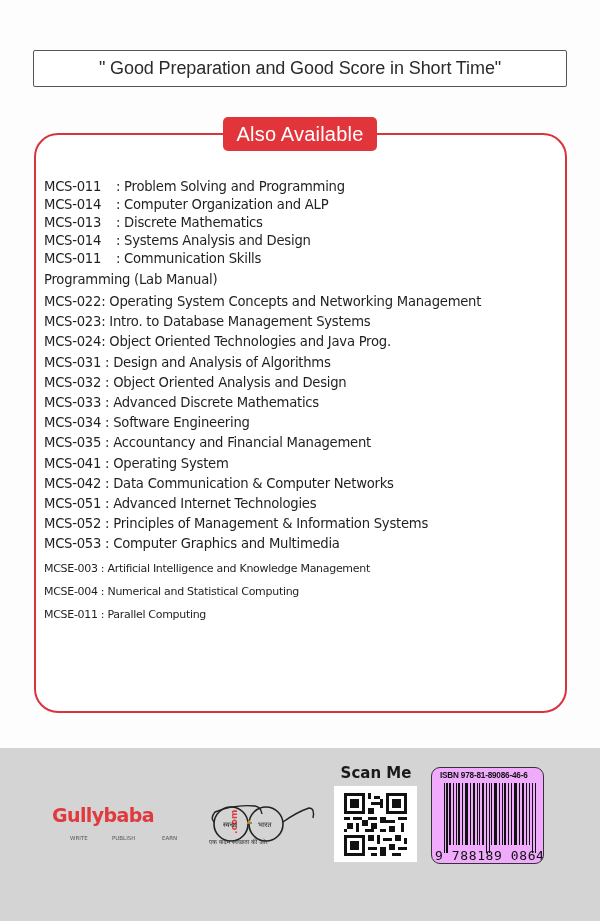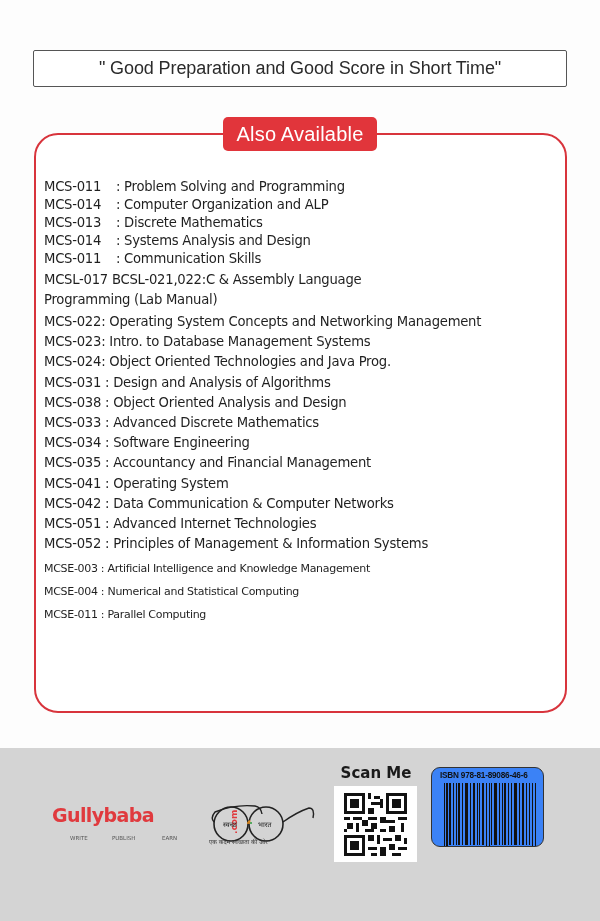--- a/index.html
+++ b/index.html
@@ -60,22 +60,22 @@
   .sb-logo { position: absolute; left: 205px; top: 798px; width: 112px; height: 50px; }
   .sb-tag { position: absolute; left: 209px; top: 838px; font-size: 6px; color: #333; }
 
   .scan-title {
     position: absolute; left: 334px; top: 764px; width: 84px; text-align: center;
     font-family: "DejaVu Sans", sans-serif; font-weight: bold; font-size: 15px; color: #1a1a1a;
   }
   .qr { position: absolute; left: 334px; top: 786px; width: 83px; height: 76px; background: #fff; padding: 6px 10px; }
 
   .isbn-box {
-    position: absolute; left: 431px; top: 767px; width: 113px; height: 80px;
-    border: 1.5px solid #333; border-radius: 9px; background: #3b82f6; overflow: hidden;
+    position: absolute; left: 431px; top: 767px; width: 113px; height: 97px;
+    border: 1.5px solid #333; border-radius: 9px; background: #f0abfc; overflow: hidden;
   }
   .isbn-text { position: absolute; left: 8px; top: 3px; font-size: 8.2px; font-family: "Liberation Sans", sans-serif; font-weight: bold; color: #111; letter-spacing: -0.2px; white-space: nowrap; }
   .bars { position: absolute; left: 12px; top: 15px; width: 92px; height: 70px; }
   .isbn-digits { position: absolute; left: 3px; top: 80px; font-family: "DejaVu Sans Mono", monospace; font-size: 13px; color: #111; letter-spacing: 0.6px; white-space: nowrap; background: transparent; }
 </style>
 </head>
 <body>
 
 <div class="quote-box">
   <span>" Good Preparation and Good Score in Short Time"</span>
@@ -88,36 +88,36 @@
 
 <div class="courses">
   <div class="g1">
     <div class="course"><span class="code">MCS-011</span><span> : </span><span>Problem Solving and Programming</span></div>
     <div class="course"><span class="code">MCS-014</span><span> : </span><span>Computer Organization and ALP</span></div>
     <div class="course"><span class="code">MCS-013</span><span> : </span><span>Discrete Mathematics</span></div>
     <div class="course"><span class="code">MCS-014</span><span> : </span><span>Systems Analysis and Design</span></div>
     <div class="course"><span class="code">MCS-011</span><span> : </span><span>Communication Skills</span></div>
   </div>
   <div class="g2">
-    <div class="course">MCSL-017 BCSL-021,022:C &amp; Assembly Language</div>
     <div class="course wrap2">Programming (Lab Manual)</div>
   </div>
   <div class="g3">
     <div class="course">MCS-022: Operating System Concepts and Networking Management</div>
     <div class="course">MCS-023: Intro. to Database Management Systems</div>
     <div class="course">MCS-024: Object Oriented Technologies and Java Prog.</div>
     <div class="course">MCS-031 : Design and Analysis of Algorithms</div>
-    <div class="course">MCS-038 : Object Oriented Analysis and Design</div>
+    <div class="course">MCS-032 : Object Oriented Analysis and Design</div>
     <div class="course">MCS-033 : Advanced Discrete Mathematics</div>
     <div class="course">MCS-034 : Software Engineering</div>
     <div class="course">MCS-035 : Accountancy and Financial Management</div>
     <div class="course">MCS-041 : Operating System</div>
     <div class="course">MCS-042 : Data Communication &amp; Computer Networks</div>
     <div class="course">MCS-051 : Advanced Internet Technologies</div>
     <div class="course">MCS-052 : Principles of Management &amp; Information Systems</div>
+    <div class="course">MCS-053 : Computer Graphics and Multimedia</div>
   </div>
   <div class="g4">
     <div class="course">MCSE-003 : Artificial Intelligence and Knowledge Management</div>
     <div class="course">MCSE-004 : Numerical and Statistical Computing</div>
     <div class="course">MCSE-011 : Parallel Computing</div>
   </div>
 </div>
 
 <div class="footer"></div>
 

